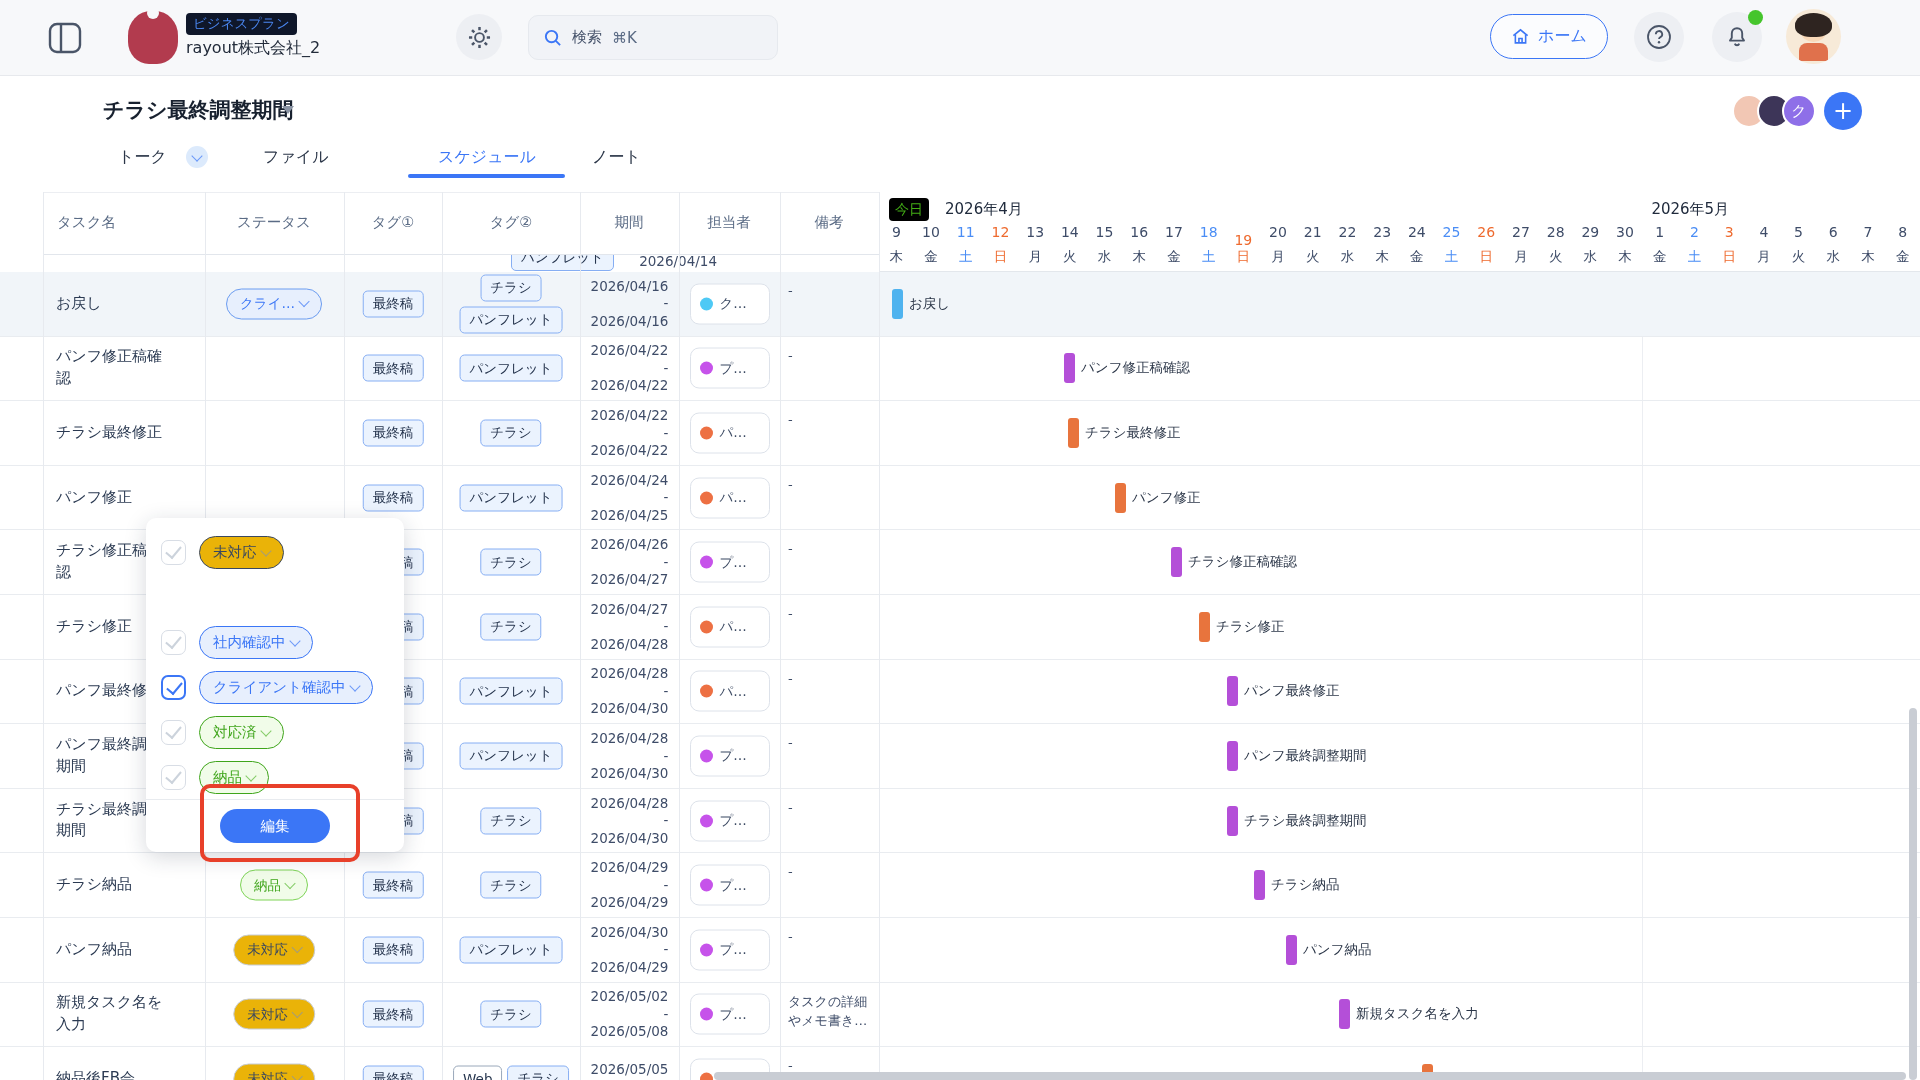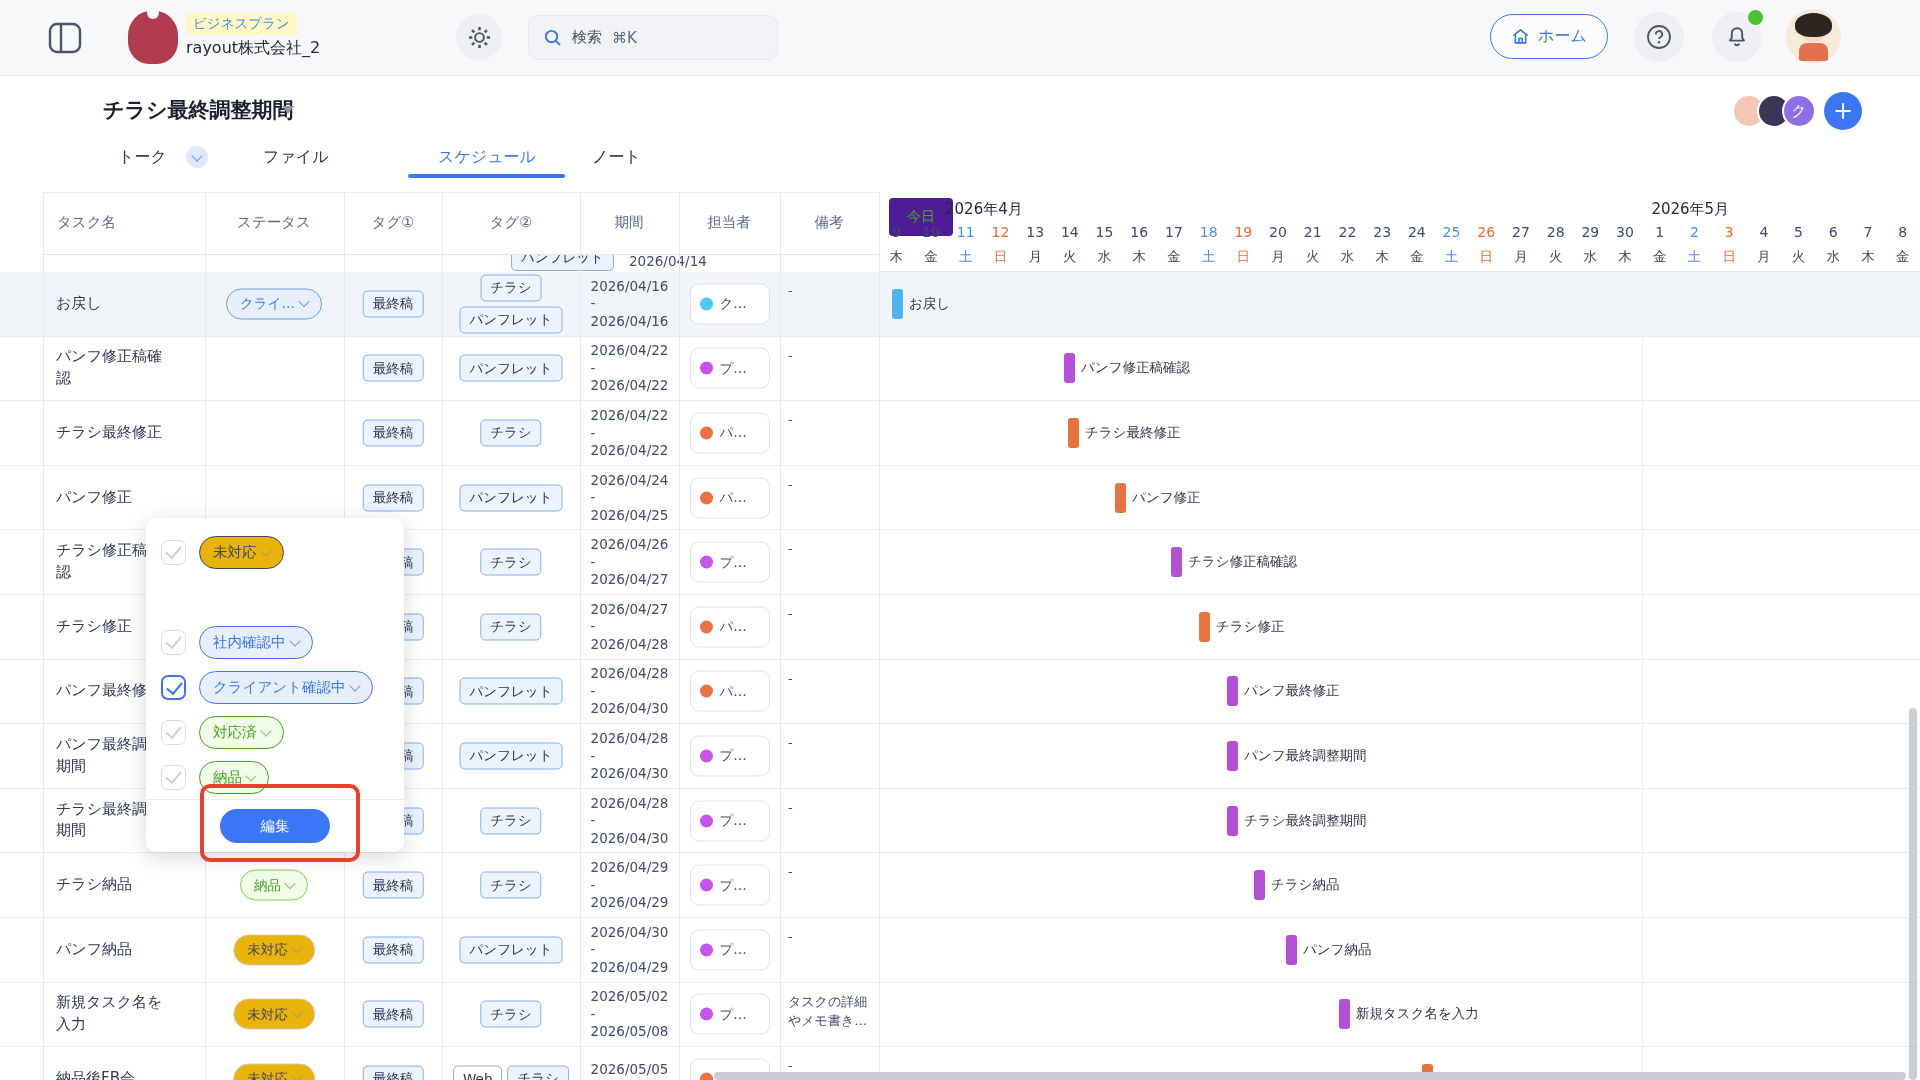--- a/index.html
+++ b/index.html
@@ -4,21 +4,21 @@
 <style>
   html,body{margin:0;padding:0}
   body{width:1920px;height:1080px;overflow:hidden;background:#fff;
        font-family:"DejaVu Sans","Liberation Sans",sans-serif;
        -webkit-font-smoothing:antialiased;color:#2b3648}
   #stage{position:absolute;left:0;top:0;width:1920px;height:1080px;overflow:hidden}
 
   
   #appbar{position:absolute;left:0;top:0;width:1920px;height:75px;background:#f7f8fa;border-bottom:1px solid #e7e9ed}
   .abs{position:absolute}
-  #plan-badge{left:186px;top:13px;background:#fef9c3;color:#4a86f0;font-size:13.5px;padding:2px 7px;border-radius:4px}
+  #plan-badge{left:186px;top:13px;background:#0f172a;color:#4a86f0;font-size:13.5px;padding:2px 7px;border-radius:4px}
   #ws-name{left:186px;top:38px;font-size:16px;color:#222b3a}
   #logo{left:128px;top:11px;width:50px;height:53px;background:#b23b4e;border-radius:46% 46% 42% 42%}
   #logo::before{content:"";position:absolute;left:19px;top:-4px;width:12px;height:12px;background:#f7f8fa;border-radius:50%}
   #searchbox{left:528px;top:15px;width:250px;height:45px;background:#f1f3f7;border:1px solid #e6e9ee;border-radius:10px;display:flex;align-items:center;padding:0 14px;box-sizing:border-box;gap:10px}
   #searchbox .stext{font-size:15px;color:#46536b}
   #searchbox .skey{font-size:15px;color:#5b6b85}
   .iconcircle{width:48px;height:48px;border-radius:50%;background:#edeff3;display:flex;align-items:center;justify-content:center}
   #home-btn{left:1490px;top:14px;height:45px;border:1.6px solid #3b76f6;border-radius:23px;display:flex;align-items:center;gap:8px;padding:0 20px;color:#3b76f6;font-size:16px;background:#fbfcfe;box-sizing:border-box}
   #bell-dot{position:absolute;right:-1px;top:-2px;width:15px;height:15px;border-radius:50%;background:#45c52c}
   .avatar-big{width:55px;height:55px;border-radius:50%;background:#f7ead8;overflow:hidden;position:relative}
@@ -52,30 +52,30 @@
   .nm{position:absolute;left:56px;width:118px;font-size:15px;color:#2b3a52;line-height:1.45;top:50%;transform:translateY(-50%)}
   .ctr{position:absolute;top:50%;transform:translate(-50%,-50%);display:flex;align-items:center;justify-content:center}
   .pill-status{display:inline-flex;align-items:center;height:31px;padding:0 13px;border-radius:16px;font-size:13.5px;border:1.4px solid;white-space:nowrap;background:#fff;box-sizing:border-box}
   .st-blue{background:#e7effd;border-color:#6b9cf0;color:#3b76f6}
   .st-gray{background:#eab308;border-color:#c6ccd6;color:#3a4860}
   .st-green{background:#f1fce9;border-color:#7ed457;color:#3fa51b}
   .tagpill{display:inline-flex;align-items:center;justify-content:center;height:27px;padding:0 9px;border-radius:5px;font-size:13.5px;border:1.4px solid #86aef3;background:#ebf3fe;color:#26354e;white-space:nowrap;box-sizing:border-box}
   .tag-white{border-color:#9aa8ba;background:#fff}
   .tagstack{display:flex;gap:5px;align-items:center;justify-content:center}
   .tagstack.col{flex-direction:column}
-  .per{font-size:13.5px;color:#3e4c68;text-align:left;line-height:1.3;white-space:nowrap}
+  .per{font-size:13.5px;color:#3e4c68;text-align:right;line-height:1.3;white-space:nowrap}
   .ap{width:80px;height:41px;border:1.4px solid #dde2ea;border-radius:9px;background:#fff;display:flex;align-items:center;gap:7px;padding:0 9px;font-size:13.5px;color:#3c4a63;box-sizing:border-box}
   .dot{width:13px;height:13px;border-radius:50%;flex:none}
   .nt{position:absolute;left:788px;top:9px;width:86px;font-size:13px;color:#3e4c68;line-height:1.5}
   .gbar{position:absolute;width:11px;height:30px;border-radius:3px;top:50%;transform:translateY(-50%)}
   .glabel{position:absolute;top:50%;transform:translateY(-50%);font-size:13.5px;color:#2b3648;white-space:nowrap}
 
   
   #gantt-head{position:absolute;left:879px;top:4px;width:1041px;height:80px;background:#fff;border-bottom:1px solid #e3e7ec;box-sizing:border-box;z-index:3}
-  #today-badge{position:absolute;left:10px;top:6px;height:38px;padding:0 18px;background:#4c1d95;color:#43ae15;font-size:14px;border-radius:4px;display:flex;align-items:center}
+  #today-badge{position:absolute;left:10px;top:6px;height:23px;padding:0 6px;background:#000000;color:#43ae15;font-size:14px;border-radius:4px;display:flex;align-items:center}
   .month-label{position:absolute;top:8px;font-size:15px;color:#202b3d;white-space:nowrap}
   .dcell,.wcell{position:absolute;text-align:center;font-size:14px;color:#3e4c68}
   .dcell{top:32px}.wcell{top:56px;font-size:13.5px}
   .day-sat{color:#4a8df5}.day-sun{color:#ee6a2e}
   #month-divider{position:absolute;top:4px;bottom:-892px;width:1px;background:#eceef2;z-index:1}
 
   
   #filter-panel{position:absolute;left:146px;top:330px;width:258px;height:334px;background:#fff;border-radius:10px;box-shadow:0 5px 22px rgba(30,40,60,.18);z-index:50}
   .fitem{position:absolute;left:0;width:258px;height:45px}
   .cb{position:absolute;left:15px;top:9px;width:25px;height:25px;border:1.6px solid #d8dde5;border-radius:7px;background:#fff;box-sizing:border-box}
@@ -206,21 +206,21 @@
         <div class="dcell" style="left: 173.5px; width: 34.7px;">14</div>
         <div class="wcell" style="left: 173.5px; width: 34.7px;">火</div>
         <div class="dcell" style="left: 208.2px; width: 34.7px;">15</div>
         <div class="wcell" style="left: 208.2px; width: 34.7px;">水</div>
         <div class="dcell" style="left: 242.9px; width: 34.7px;">16</div>
         <div class="wcell" style="left: 242.9px; width: 34.7px;">木</div>
         <div class="dcell" style="left: 277.6px; width: 34.7px;">17</div>
         <div class="wcell" style="left: 277.6px; width: 34.7px;">金</div>
         <div class="dcell day-sat" style="left: 312.3px; width: 34.7px;">18</div>
         <div class="wcell day-sat" style="left: 312.3px; width: 34.7px;">土</div>
-        <div class="dcell day-sun" style="left: 347px; width: 34.7px;">19</div>
+        <div class="dcell day-sun" style="left: 347px; width: 34.7px; margin-top: 8px;">19</div>
         <div class="wcell day-sun" style="left: 347px; width: 34.7px;">日</div>
         <div class="dcell" style="left: 381.7px; width: 34.7px;">20</div>
         <div class="wcell" style="left: 381.7px; width: 34.7px;">月</div>
         <div class="dcell" style="left: 416.4px; width: 34.7px;">21</div>
         <div class="wcell" style="left: 416.4px; width: 34.7px;">火</div>
         <div class="dcell" style="left: 451.1px; width: 34.7px;">22</div>
         <div class="wcell" style="left: 451.1px; width: 34.7px;">水</div>
         <div class="dcell" style="left: 485.8px; width: 34.7px;">23</div>
         <div class="wcell" style="left: 485.8px; width: 34.7px;">木</div>
         <div class="dcell" style="left: 520.5px; width: 34.7px;">24</div>

